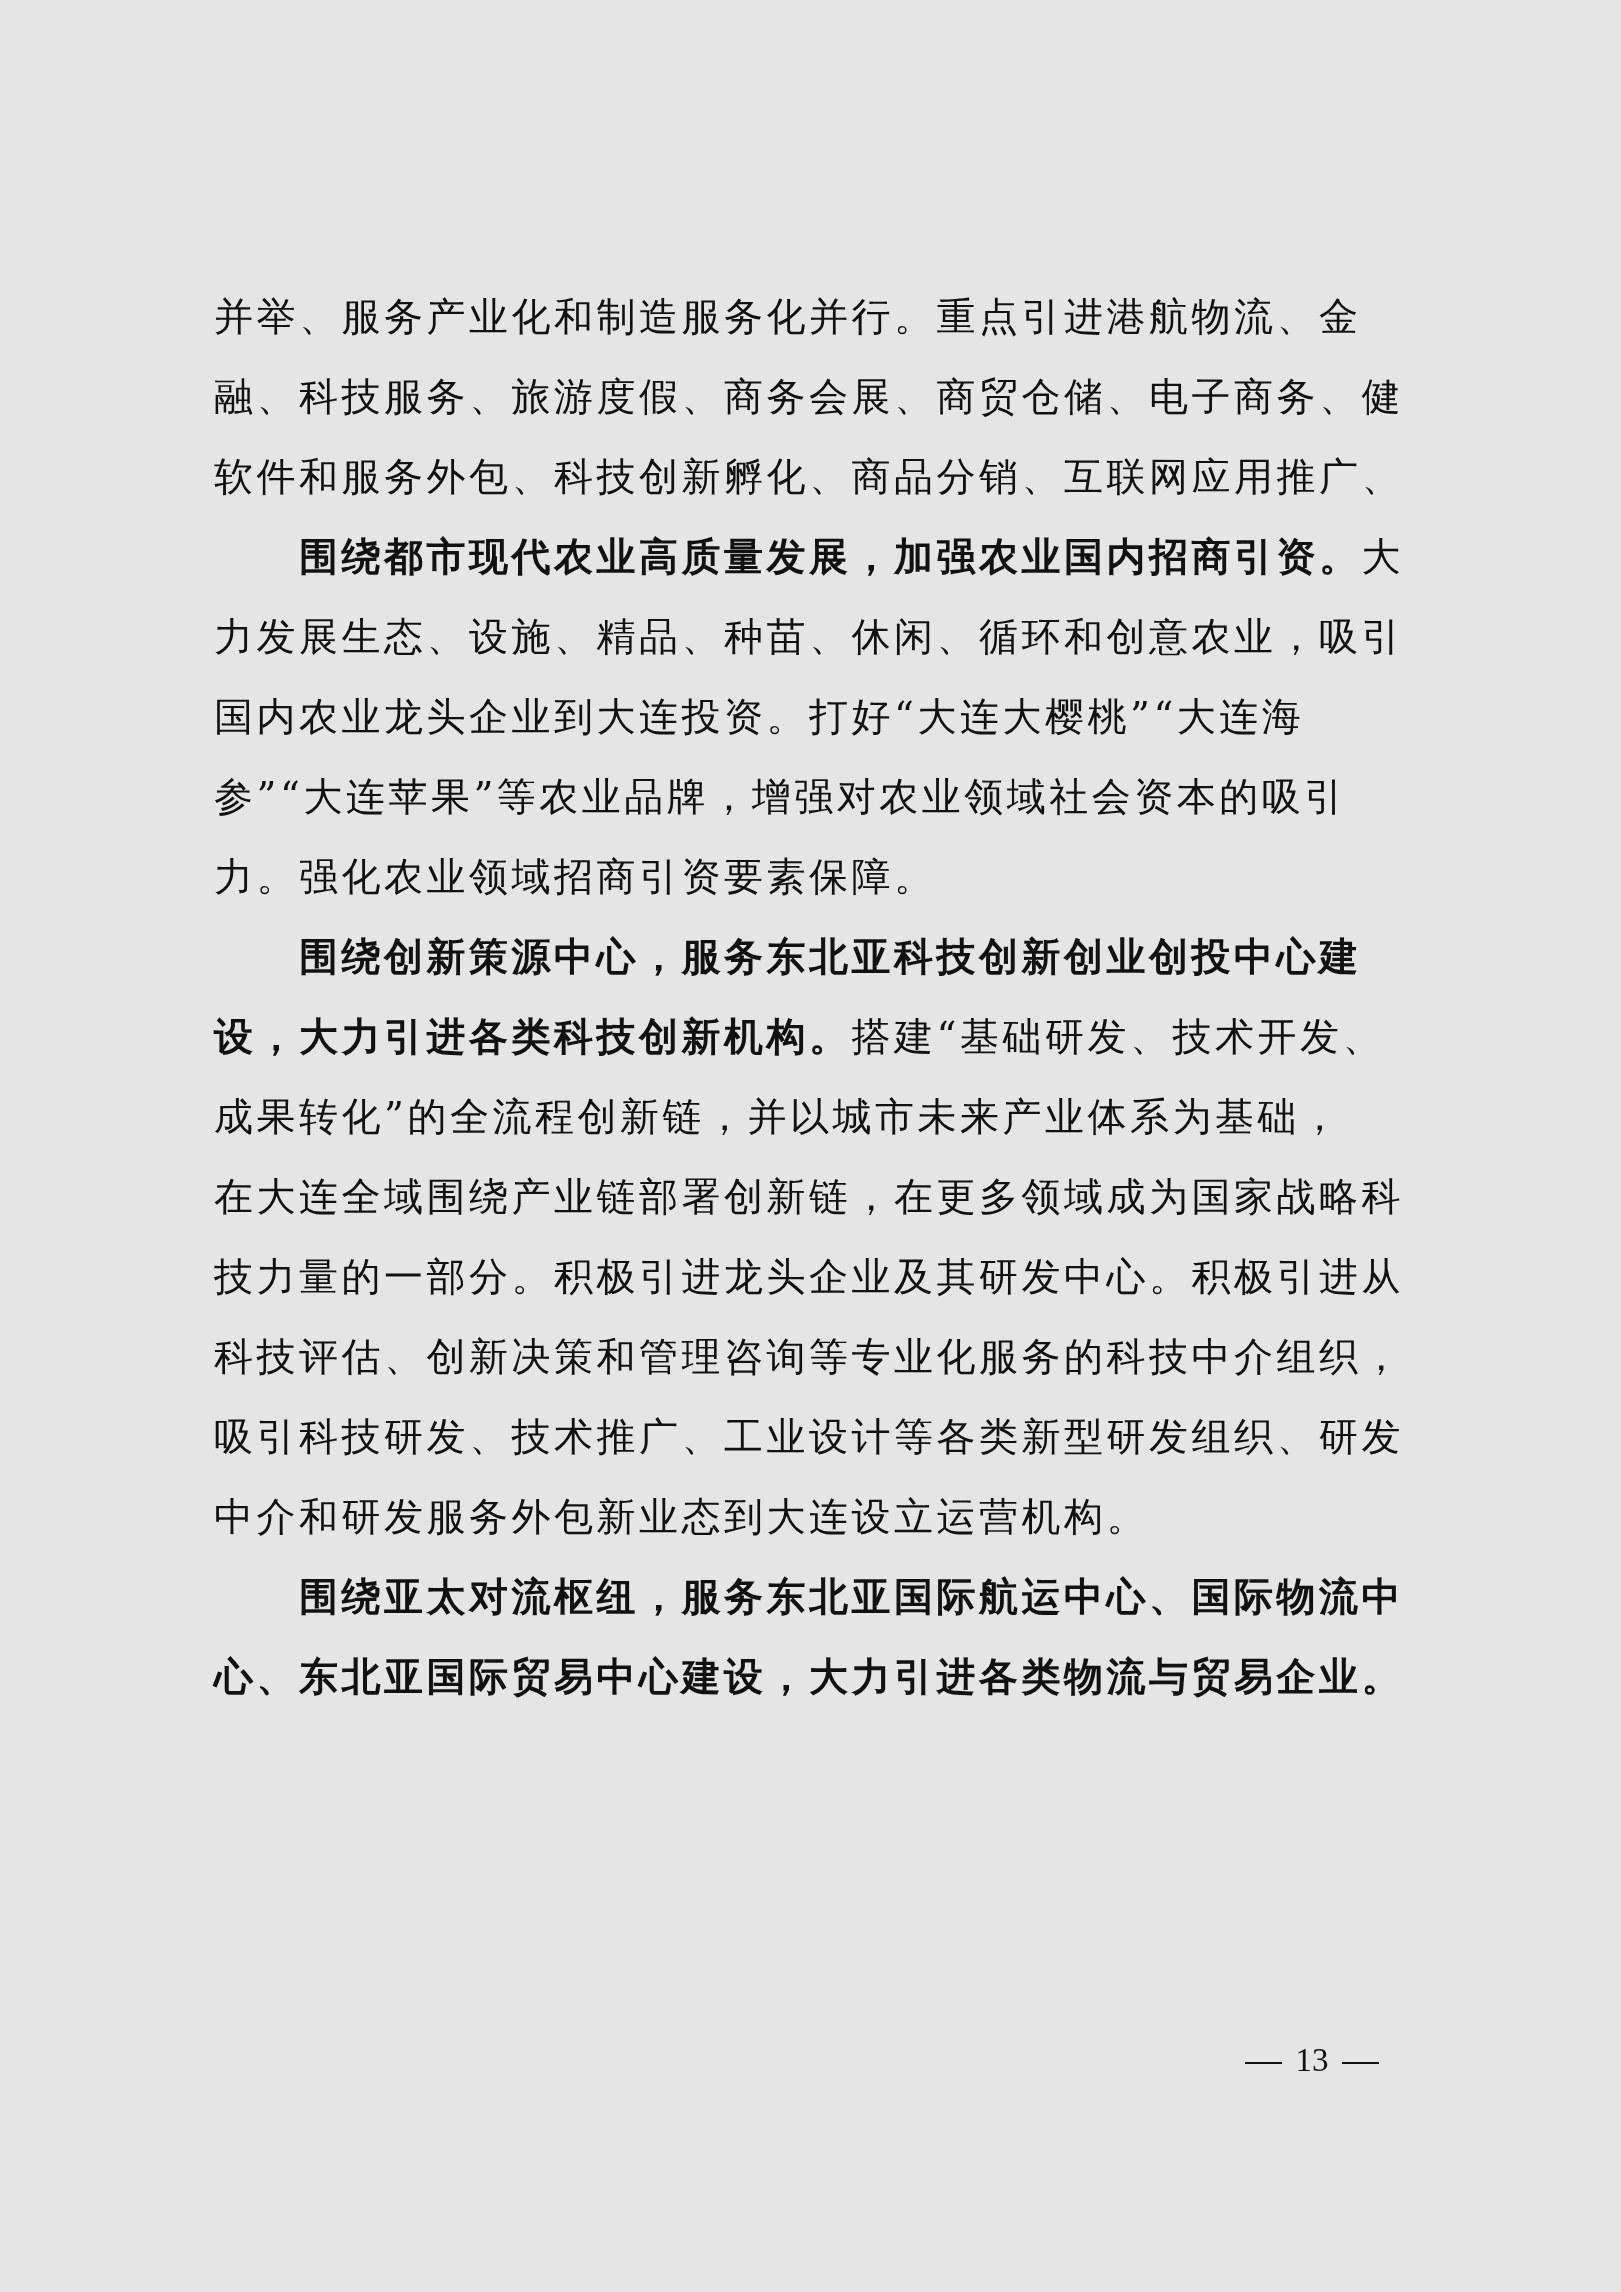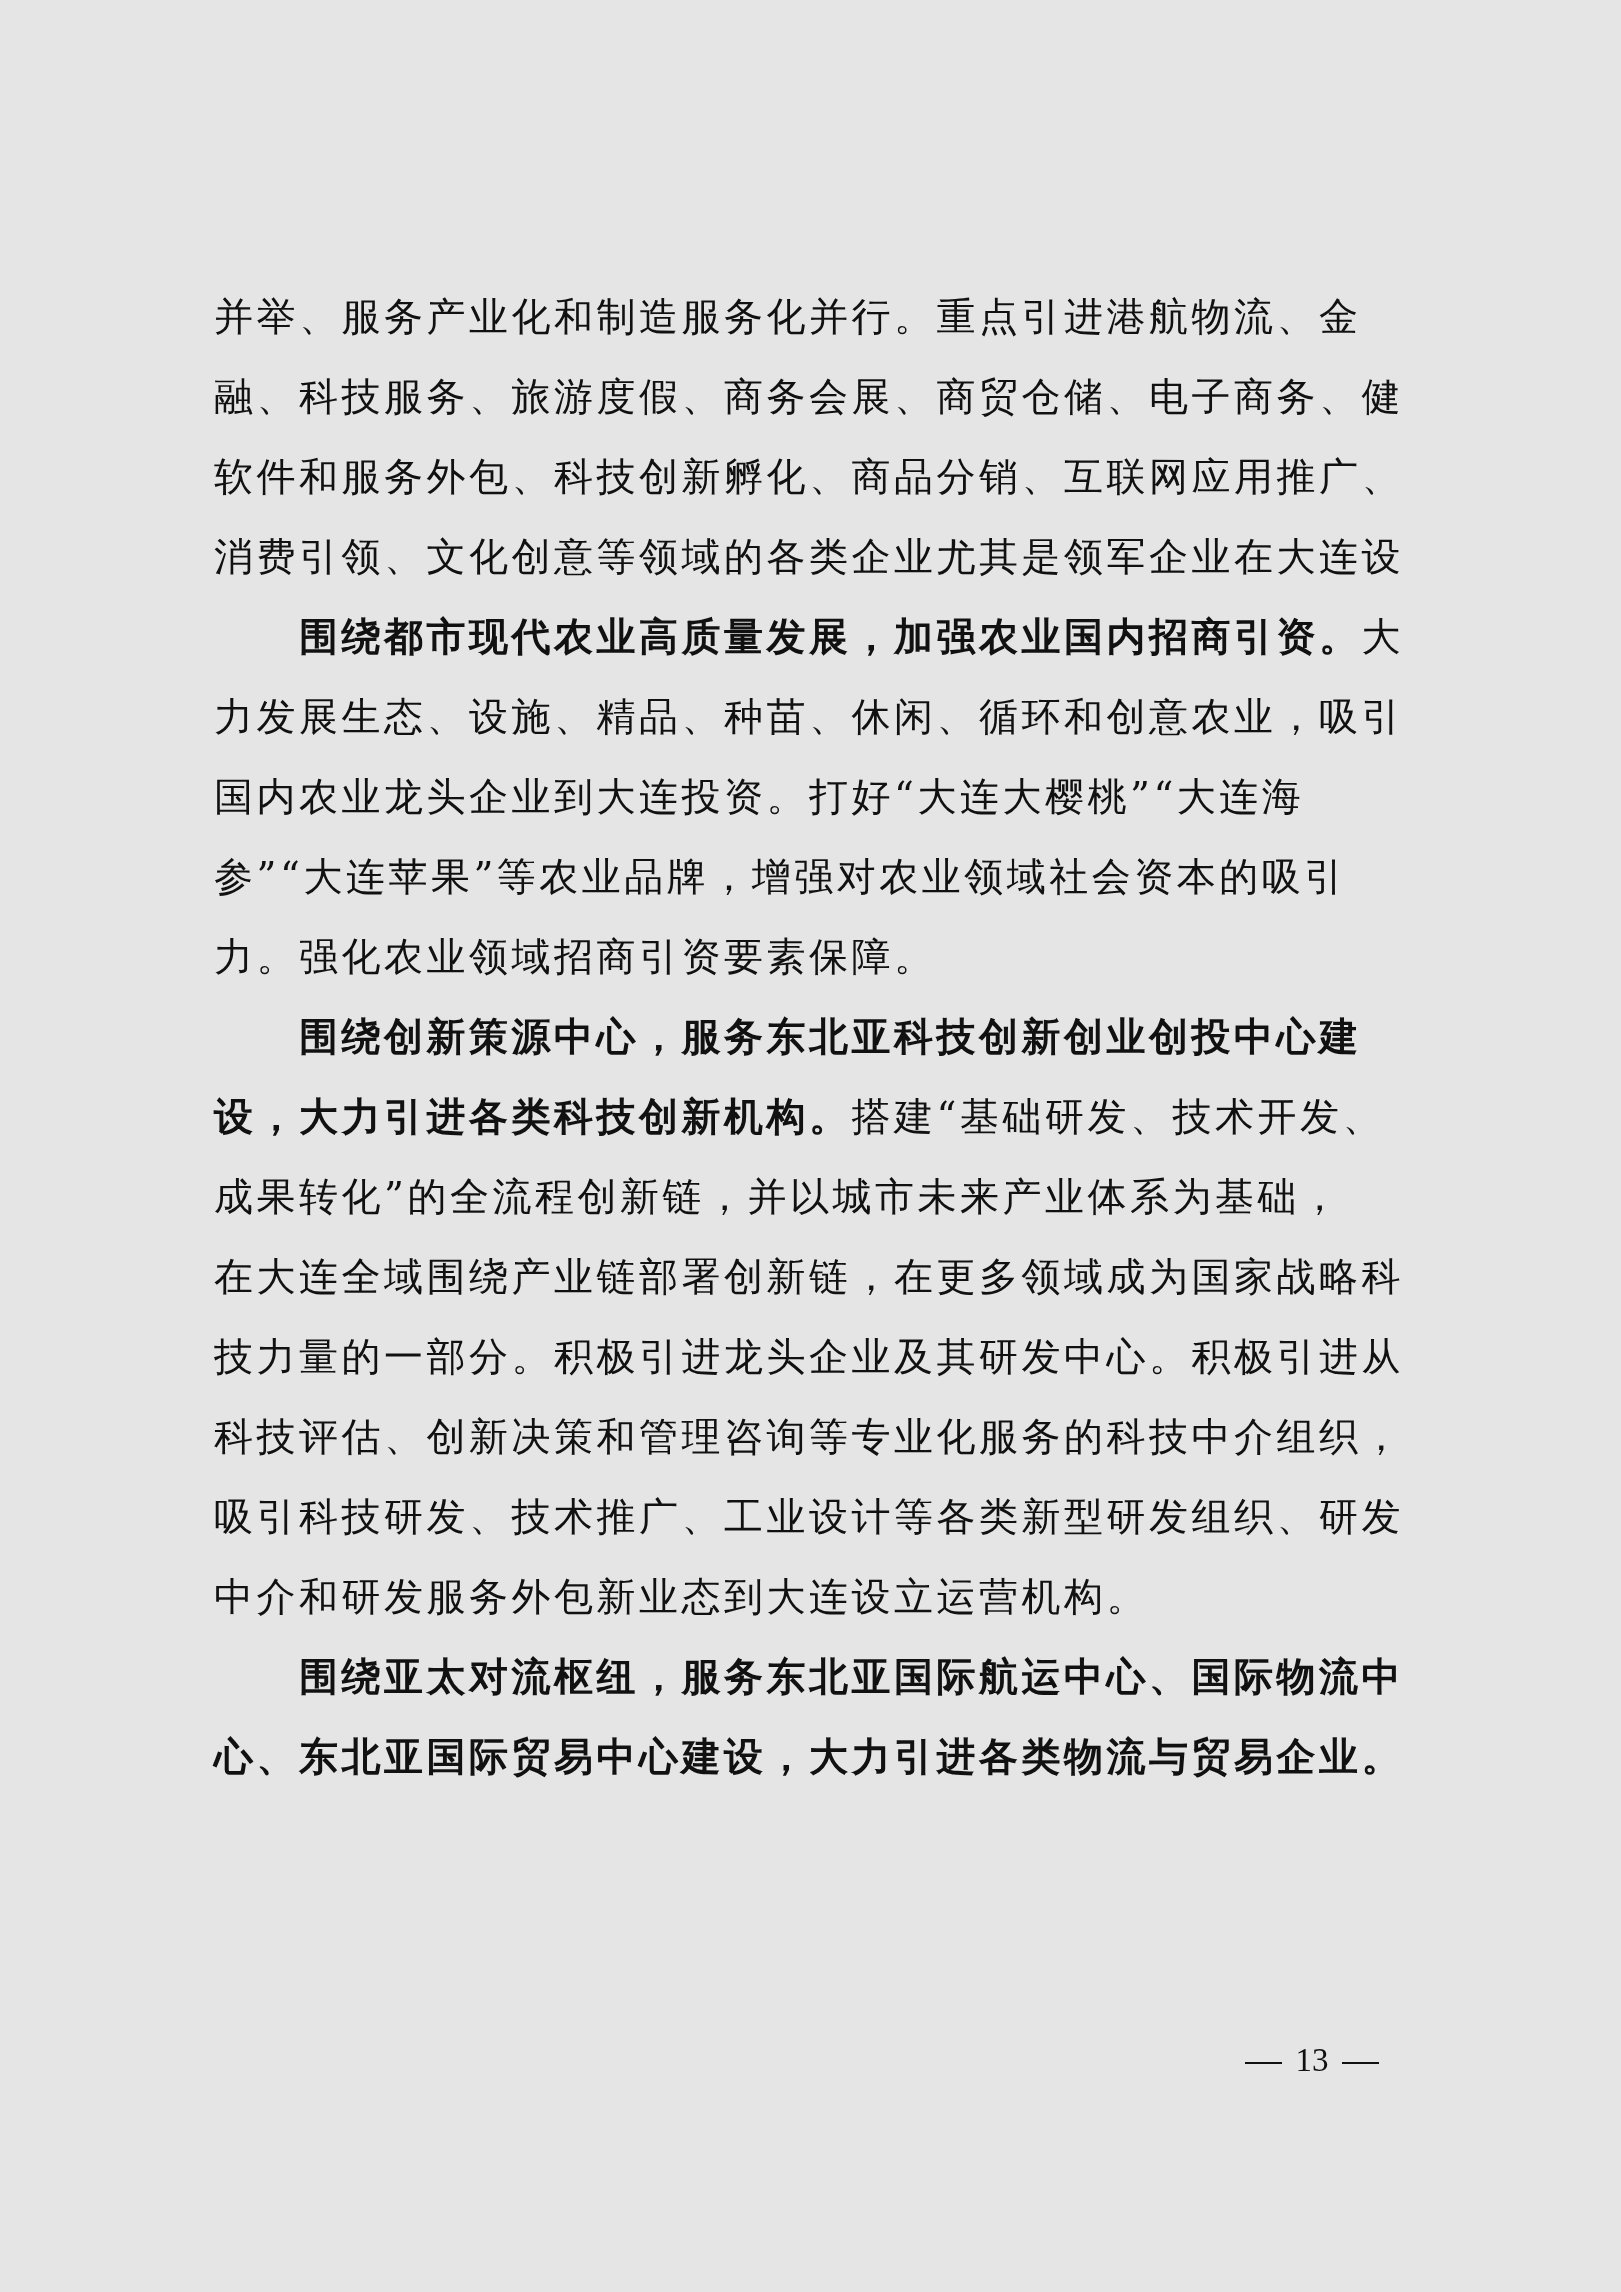--- a/index.html
+++ b/index.html
@@ -76,21 +76,20 @@
 <body>
 
 <div class="page">
 
   <div class="body-text">
 
     <div class="para">
       <span class="line">并举、服务产业化和制造服务化并行。重点引进港航物流、金</span>
       <span class="line">融、科技服务、旅游度假、商务会展、商贸仓储、电子商务、健</span>
       <span class="line">软件和服务外包、科技创新孵化、商品分销、互联网应用推广、</span>
-      <span class="line">消费引领、文化创意等领域的各类企业尤其是领军企业在大连设</span>
     </div>
 
     <div class="para">
       <span class="line indent"><span class="lead">围绕都市现代农业高质量发展，加强农业国内招商引资。</span><span>大</span></span>
       <span class="line">力发展生态、设施、精品、种苗、休闲、循环和创意农业，吸引</span>
       <span class="line">国内农业龙头企业到大连投资。打好“大连大樱桃”“大连海</span>
       <span class="line">参”“大连苹果”等农业品牌，增强对农业领域社会资本的吸引</span>
       <span class="line">力。强化农业领域招商引资要素保障。</span>
     </div>
 

